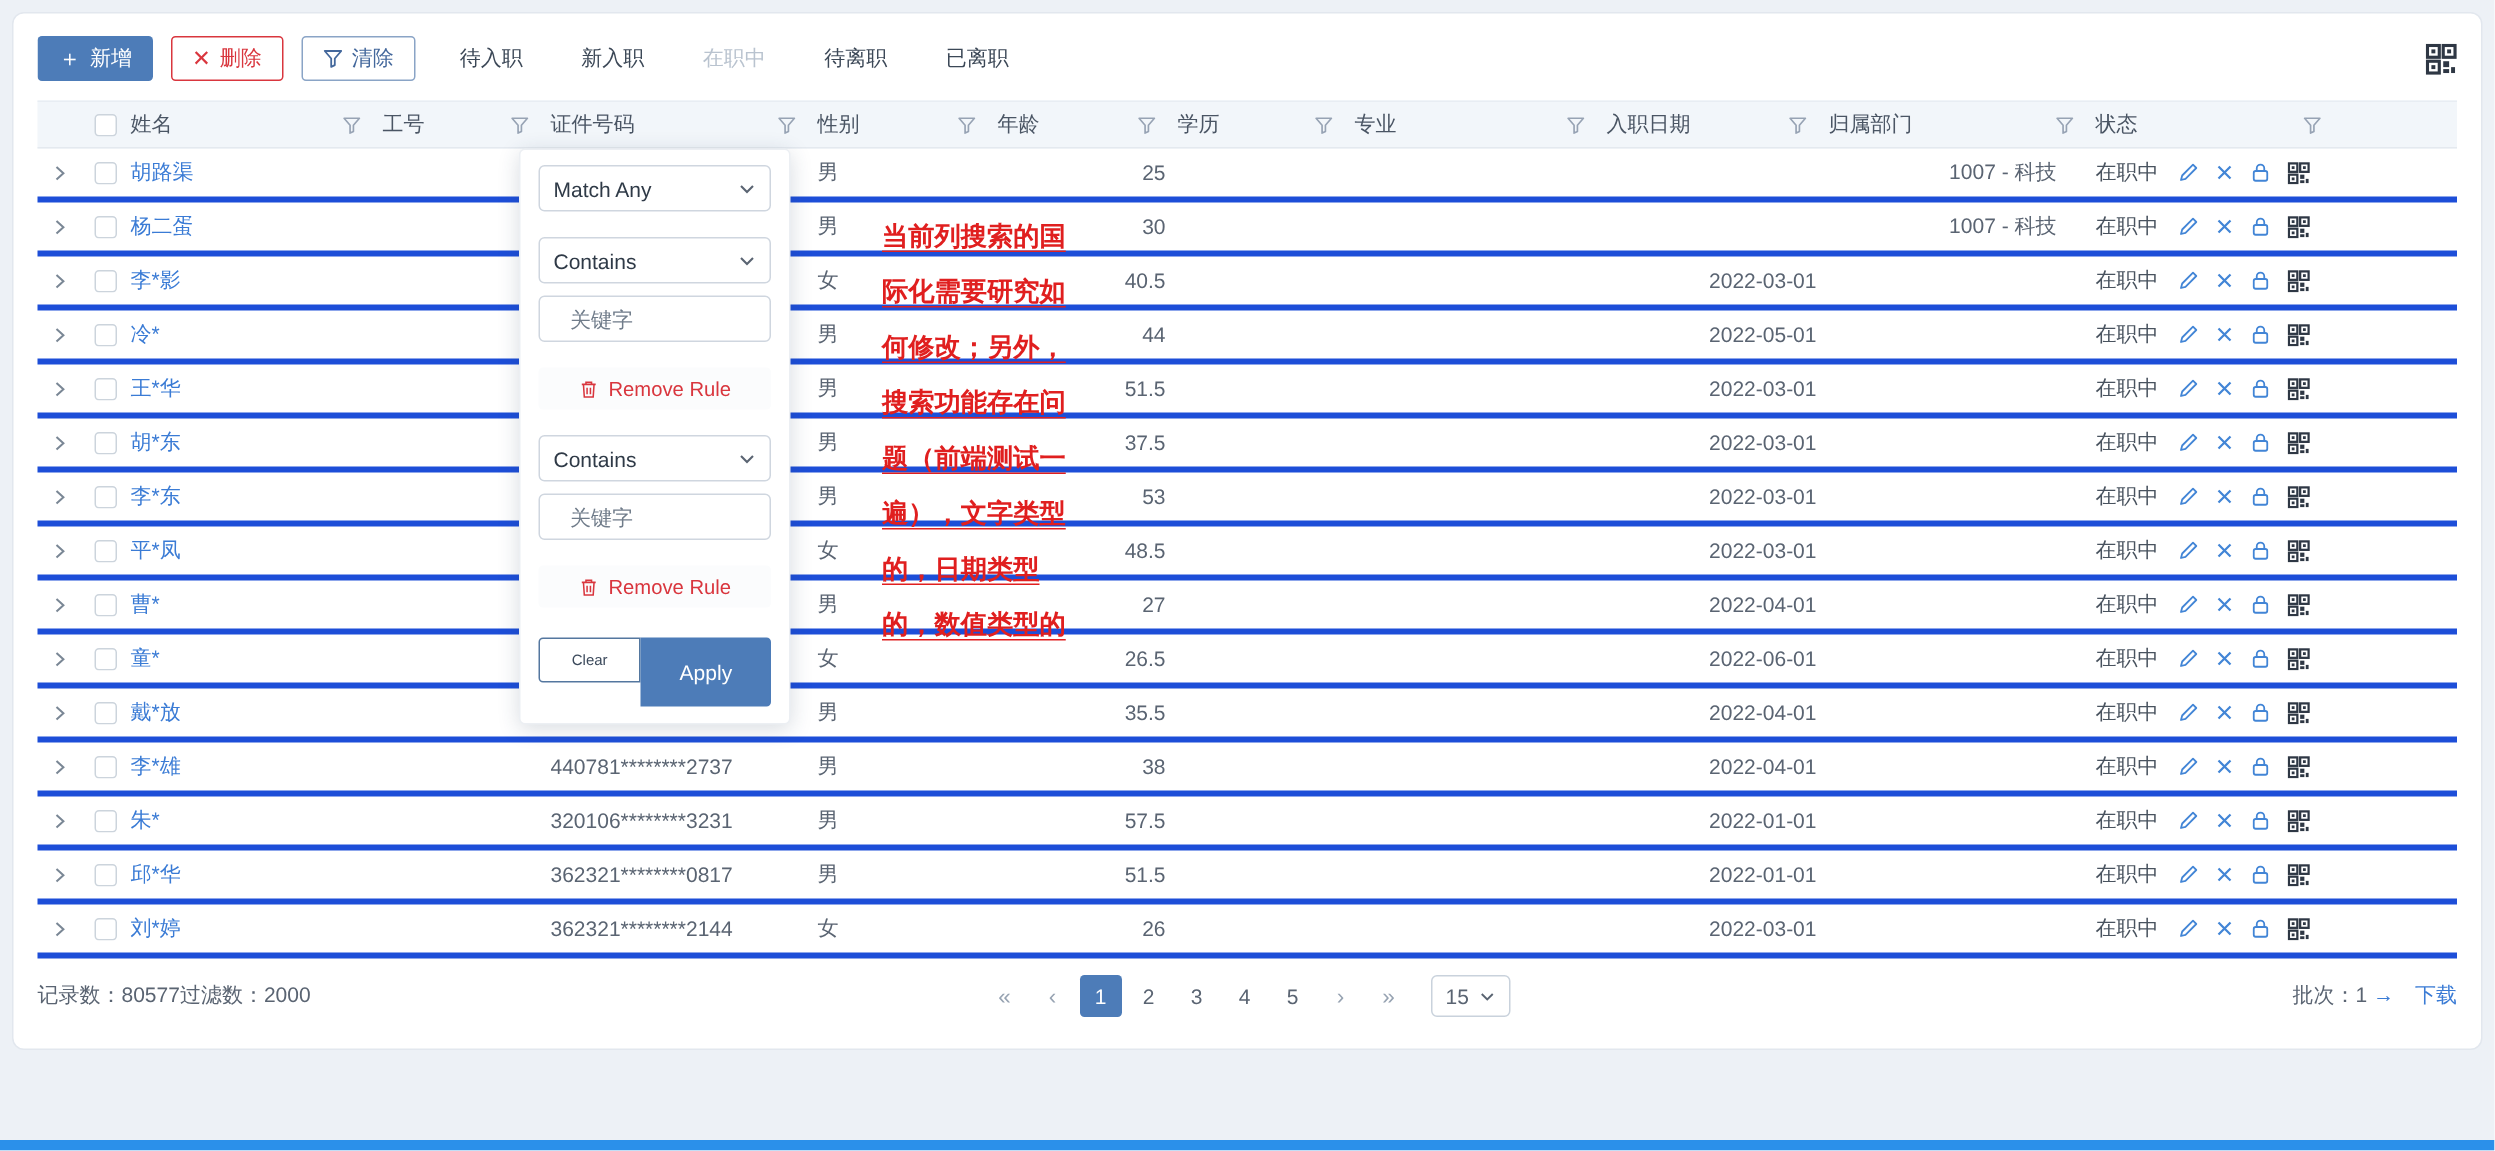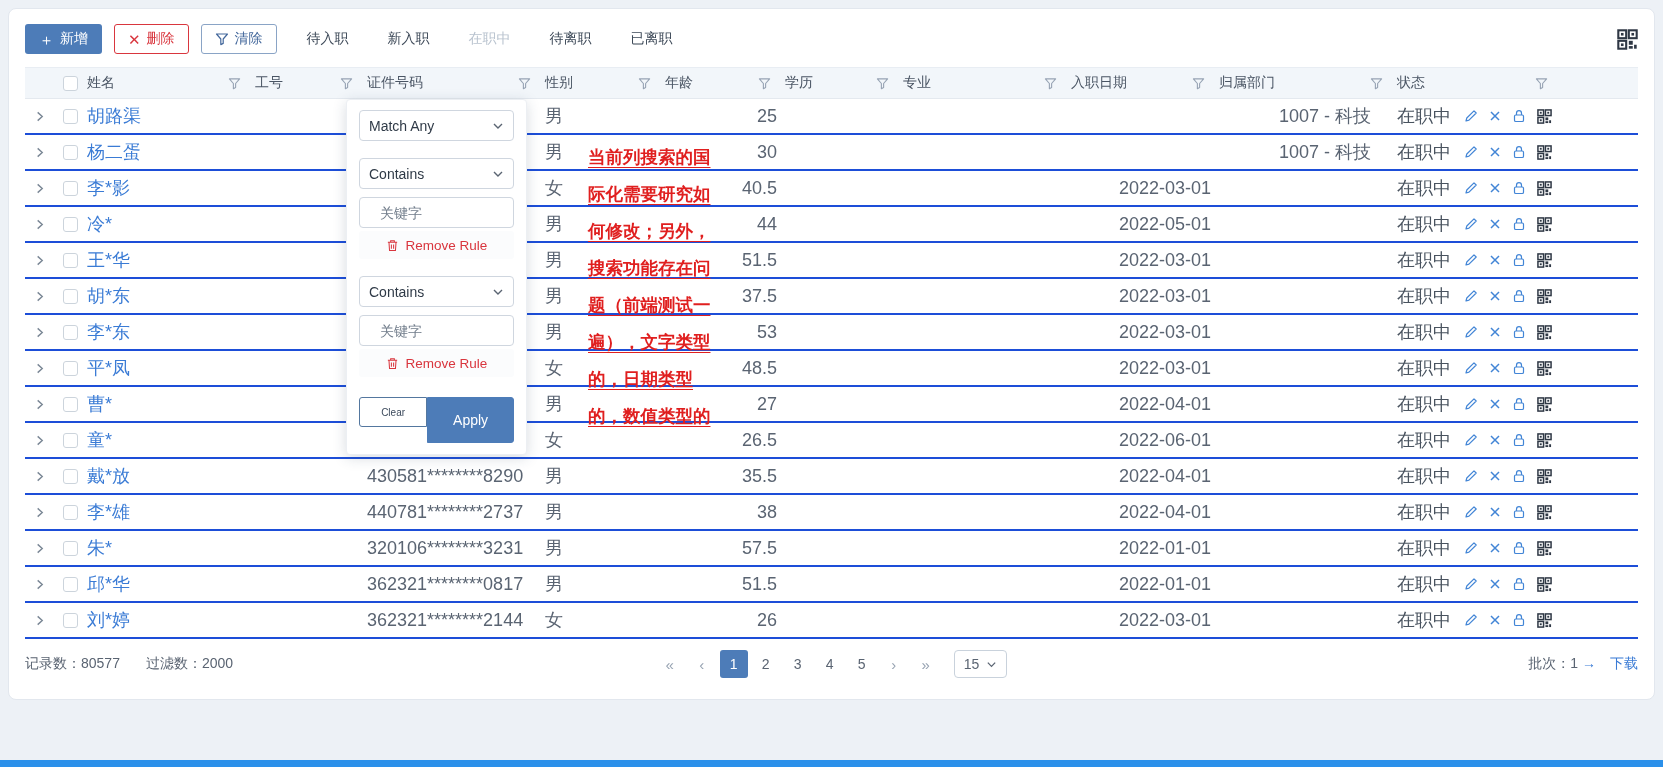--- a/index.html
+++ b/index.html
@@ -35,34 +35,34 @@
   
   .grid-row {
     display:grid;
     grid-template-columns:28px 34px 168px 112px 178px 120px 120px 118px 168px 148px 178px 165px;
     align-items:center; width:100%;
   }
   .thead { background:#f2f6fa; height:32px; border-top:1px solid #e8edf3; border-bottom:1px solid #e4e9ef;
            font-size:14px; color:#4a5564; }
   .th { display:flex; align-items:center; justify-content:space-between; padding-right:14px; height:100%; }
   .th .funnel { cursor:pointer; display:inline-flex; }
-  .tr { height:36px; border-bottom:2px solid #1d4ed8; font-size:18px; }
+  .tr { height:36px; border-bottom:4px solid #1d4ed8; font-size:14px; }
   .cell { overflow:hidden; white-space:nowrap; }
   .cell-center { display:flex; justify-content:center; align-items:center; }
   .name-link { color:#3a7bd5; cursor:pointer; }
   .num { text-align:right; padding-right:8px; }
   .dept { text-align:right; padding-right:26px; }
   .checkbox { width:15px; height:15px; border:1px solid #ccd4dc; border-radius:3px; background:#fff; cursor:pointer; }
   .status-cell { display:flex; align-items:center; gap:11px; }
   .status-cell .ico { display:inline-flex; cursor:pointer; }
   .status-label { margin-right:2px; color:#49535f; }
 
   
   .tfoot { display:flex; align-items:center; margin-top:11px; font-size:14px; color:#5a6472; }
-  .foot-left { flex:1; display:flex; gap:26px; }
+  .foot-left { flex:1; display:flex; }
   .foot-center { display:flex; align-items:center; gap:4px; }
   .foot-right { flex:1; display:flex; justify-content:flex-end; align-items:center; gap:14px; }
   .page-btn { min-width:28px; height:28px; display:inline-flex; align-items:center; justify-content:center;
               border-radius:3px; cursor:pointer; color:#5a6472; padding:0 6px; }
   .page-arrow { color:#97a3b2; font-size:15px; }
   .page-btn.active { background:#4d7cb8; color:#fff; }
   .size-select { display:inline-flex; align-items:center; gap:7px; height:28px; padding:0 9px;
                  border:1px solid #c9d2dc; border-radius:4px; margin-left:10px; cursor:pointer; background:#fff; }
   .batch-arrow { color:#3a7bd5; font-weight:bold; }
   .link-blue { color:#3a7bd5; cursor:pointer; }
@@ -75,21 +75,21 @@
   }
   .fake-select { display:flex; align-items:center; justify-content:space-between; height:31px;
                  border:1px solid #cfd6df; border-radius:4px; padding:0 9px; font-size:14px; color:#2f3a47;
                  background:#fff; cursor:pointer; }
   .fp-gap-lg { height:17px; }
   .fp-gap-sm { height:8px; }
   .fp-gap-md { height:14px; }
   .kw-input { width:100%; height:31px; border:1px solid #cfd6df; border-radius:4px; padding:0 20px;
               font-size:14px; color:#2f3a47; font-family:inherit; }
   .kw-input::placeholder { color:#707c8a; opacity:1; }
-  .remove-rule { width:100%; height:28px; margin-top:3px; border:none; background:#fbfcfd; border-radius:3px;
+  .remove-rule { width:100%; height:28px; margin-top:17px; border:none; background:#fbfcfd; border-radius:3px;
                  color:#d9363e; font-size:13.5px; display:flex; align-items:center; justify-content:center; gap:7px;
                  cursor:pointer; font-family:inherit; }
   .fp-actions { display:flex; margin-top:6px; }
   .fp-clear { flex:0 0 44%; height:30px; background:#fff; border:1px solid #54779f; color:#3c4a5c;
               border-radius:3px 0 0 3px; font-size:10px; cursor:pointer; font-family:Liberation Sans, sans-serif; }
   .fp-apply { flex:1; height:46px; background:#4d7cb8; border:1px solid #4d7cb8; color:#fff;
               border-radius:0 3px 3px 0; font-size:14px; cursor:pointer; font-family:inherit; }
 
   
   .annotation {

